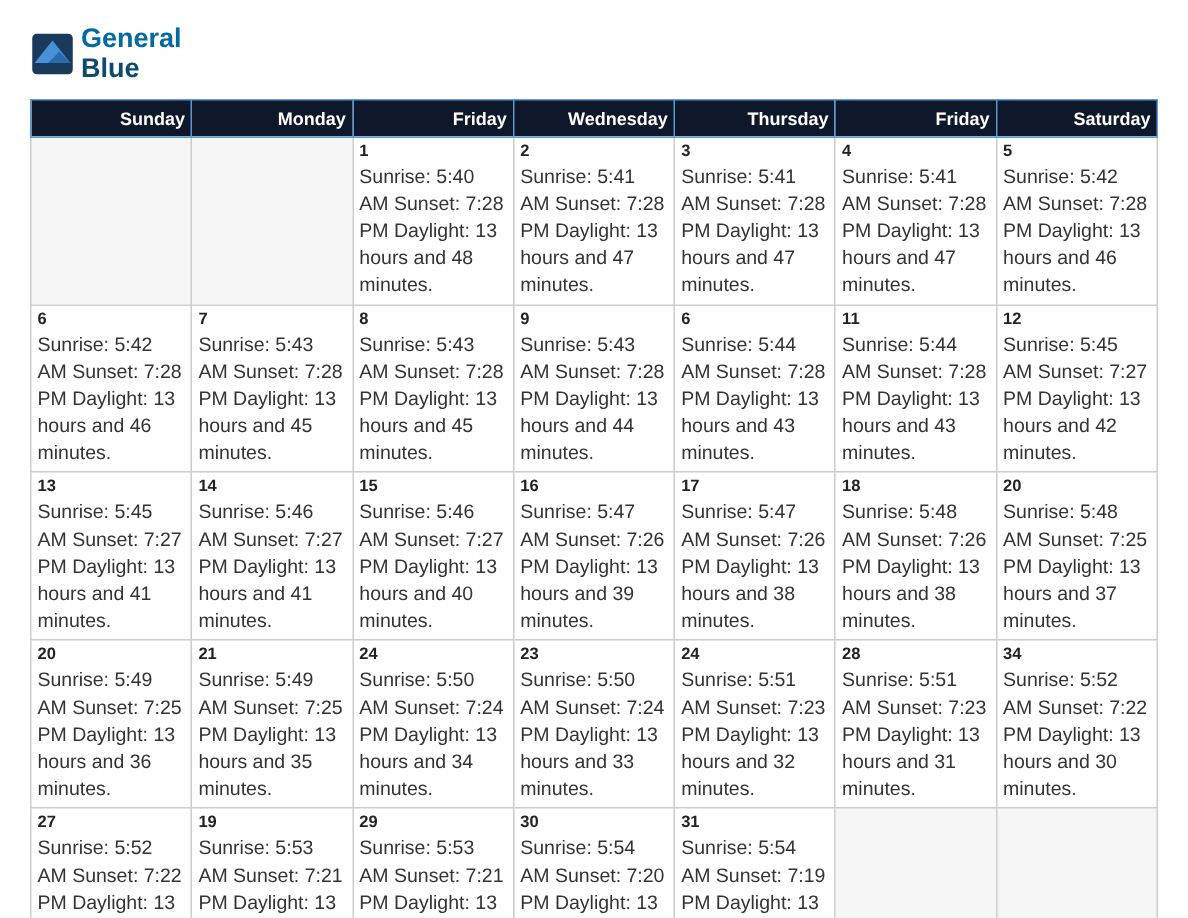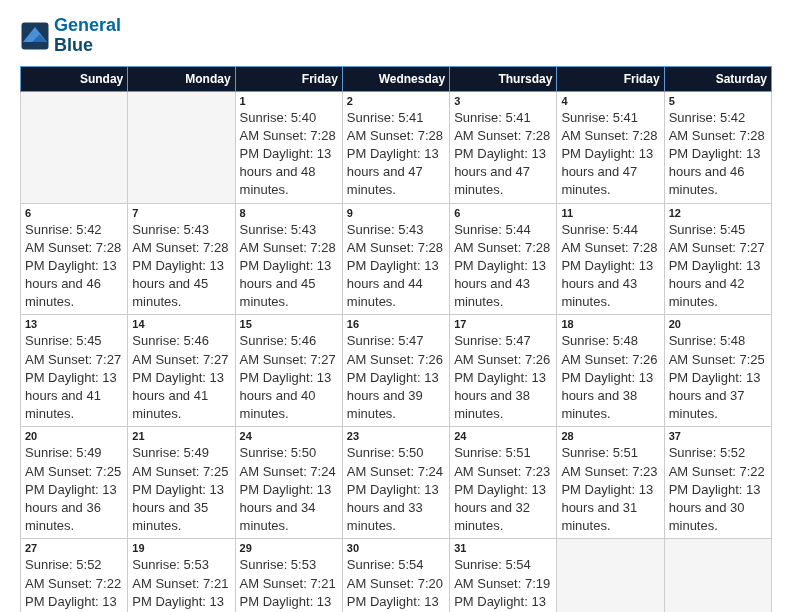--- a/index.html
+++ b/index.html
@@ -284,21 +284,21 @@
 Sunset: 7:23 PM
 Daylight: 13 hours and 32 minutes.</div>
           </td>
           <td>
             <span class="day-num">28</span>
             <div class="day-info">Sunrise: 5:51 AM
 Sunset: 7:23 PM
 Daylight: 13 hours and 31 minutes.</div>
           </td>
           <td>
-            <span class="day-num">37</span>
+            <span class="day-num">34</span>
             <div class="day-info">Sunrise: 5:52 AM
 Sunset: 7:22 PM
 Daylight: 13 hours and 30 minutes.</div>
           </td>
         </tr>
         <tr class="last-row">
           <td>
             <span class="day-num">27</span>
             <div class="day-info">Sunrise: 5:52 AM
 Sunset: 7:22 PM

